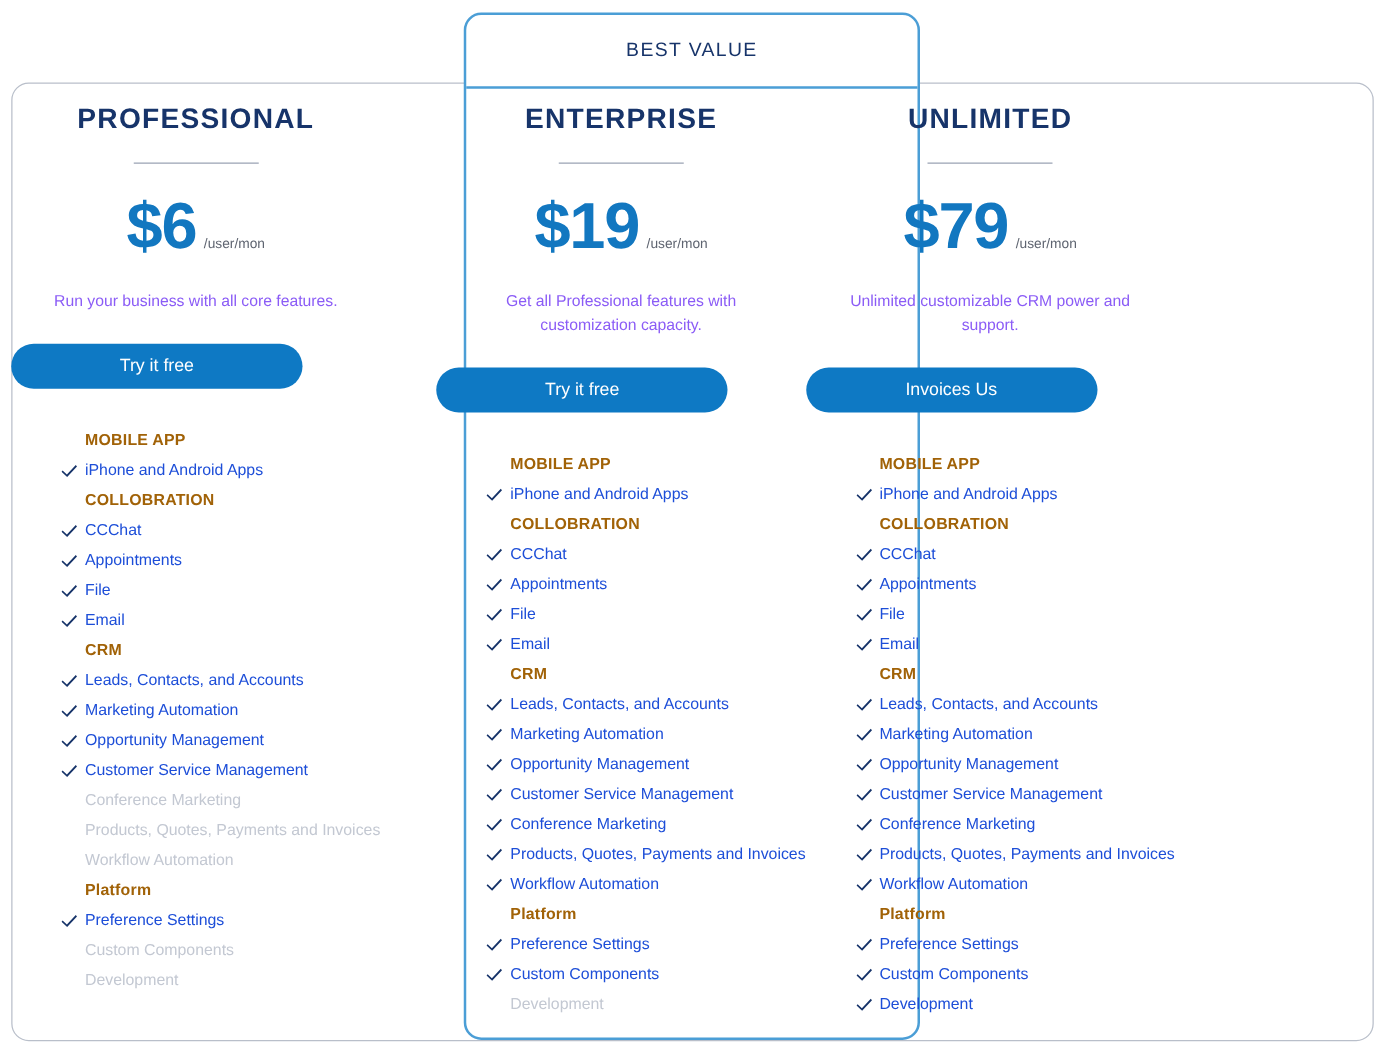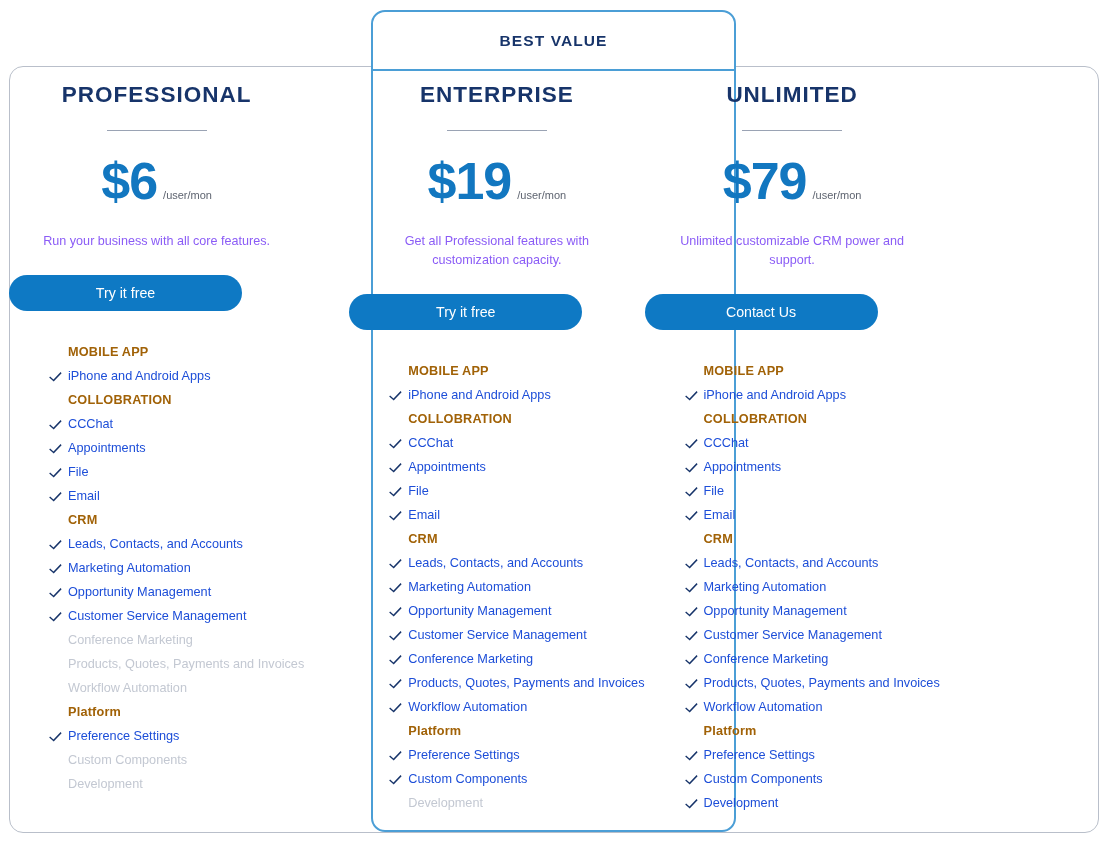--- a/index.html
+++ b/index.html
@@ -57,21 +57,21 @@
     width: 100%;
     height: 59px;
     box-sizing: border-box;
     border-bottom: 2px solid #4b9ed6;
     display: flex;
     align-items: center;
     justify-content: center;
   }
   .featured-ribbon-label {
     font-size: 15.5px;
-    font-weight: bold;
+    font-weight: normal;
     letter-spacing: 1.1px;
     color: #17346a;
   }
 
   
   .columns {
     position: absolute;
     left: 9px;
     top: 55px;
     width: 902px;
@@ -374,21 +374,21 @@
       </div>
       <div class="col">
         <div class="plan-name">UNLIMITED</div>
         <div class="plan-rule"></div>
         <div class="price-row">
           <span class="price-amount">$79</span>
           <span class="price-period">/user/mon</span>
         </div>
         <div class="plan-desc">Unlimited customizable CRM power and support.</div>
         <div class="cta-wrap">
-          <button class="cta-button">Contact Us</button>
+          <button class="cta-button">Invoices Us</button>
         </div>
         <ul class="features">
           <li class="feat-group">MOBILE APP</li>
           <li class="feat-item"><span class="check-icon">
               <svg width="13" height="11" viewBox="0 0 13 11">
                 <path d="M1.1 5.4 L4.5 8.6 L11.6 0.9 L12.6 2.2 L4.7 10.6 L0.2 6.4 Z" fill="#17346a"></path>
               </svg>
             </span><span>iPhone and Android Apps</span></li>
           <li class="feat-group">COLLOBRATION</li>
           <li class="feat-item"><span class="check-icon">

